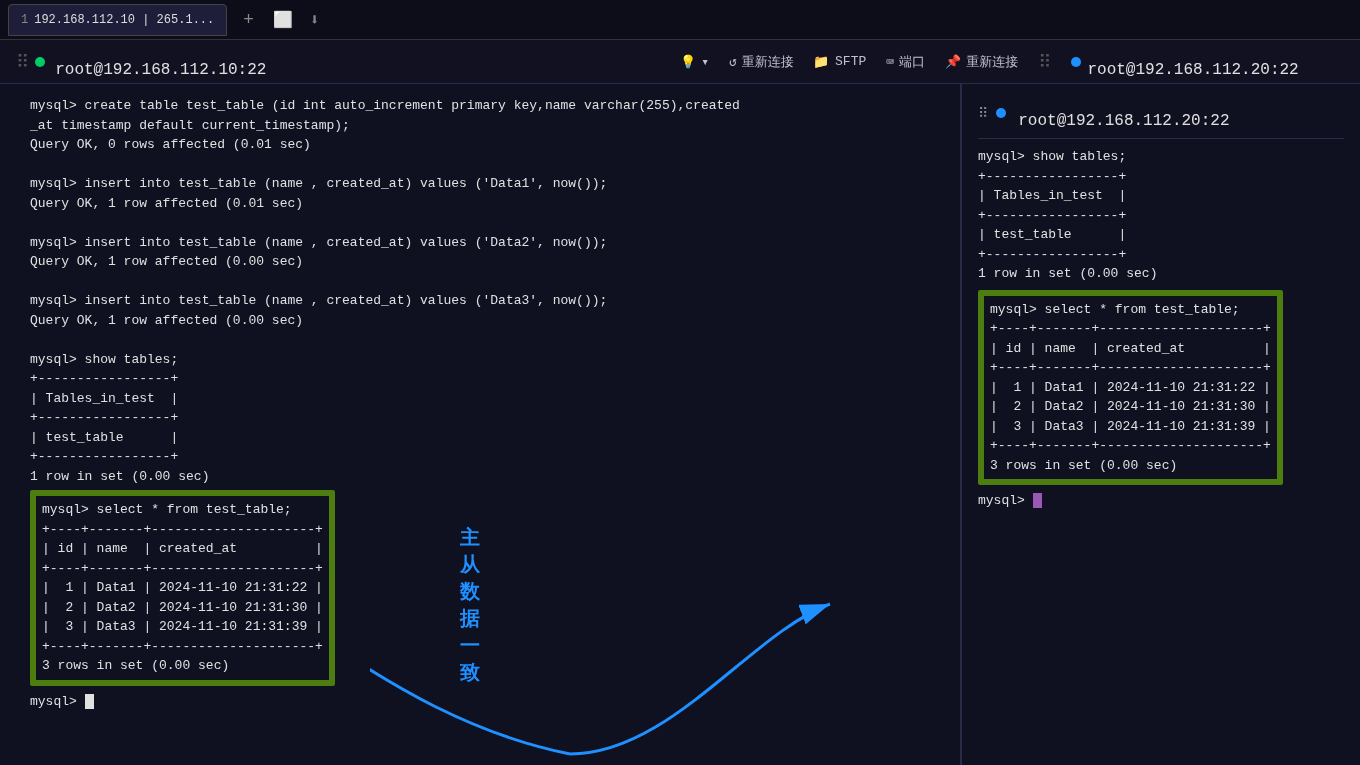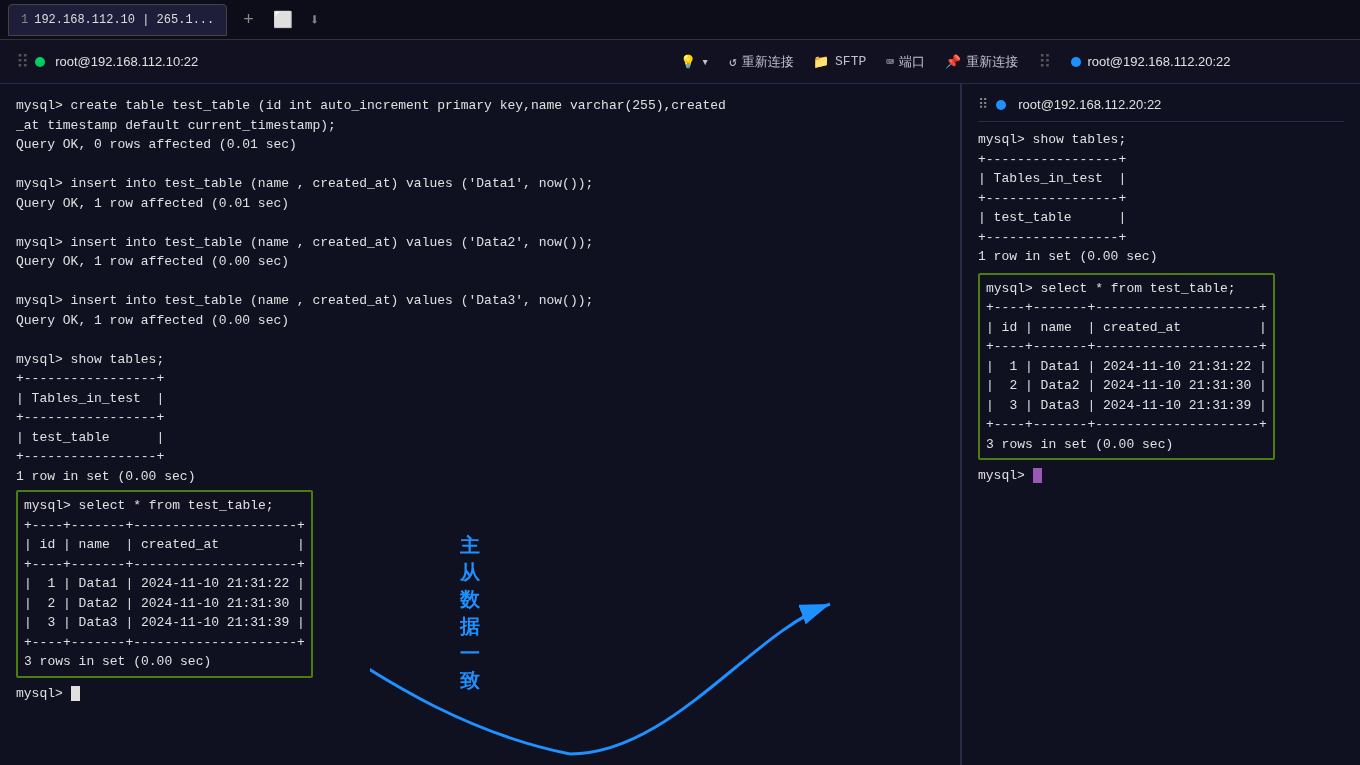--- a/index.html
+++ b/index.html
@@ -73,22 +73,23 @@
     }
     .host-indicator {
       width: 10px;
       height: 10px;
       background: #00cc66;
       border-radius: 50%;
       margin-right: 4px;
     }
     .host-label {
       color: #e0e0e0;
-      font-family: Liberation Sans, sans-serif;
-      font-size: 13px;
+      font-family: Liberation Mono, monospace;
+      font-size: 16px;
+      margin-top: 16px;
     }
     .toolbar-right-section {
       display: flex;
       align-items: center;
       gap: 20px;
     }
     .toolbar-btn {
       display: flex;
       align-items: center;
       gap: 5px;
@@ -107,21 +108,21 @@
     
     .main-content {
       display: flex;
       height: calc(765px - 84px);
     }
 
     
     .left-panel {
       width: 960px;
       background: #0f1020;
-      padding: 12px 16px;
+      padding: 12px 30px;
       overflow: hidden;
       position: relative;
     }
 
     
     .right-panel {
       width: 400px;
       background: #0f1020;
       border-left: 2px solid #2a2a4a;
       padding: 12px 16px;
@@ -139,21 +140,21 @@
 
     pre {
       font-family: 'Courier New', Courier, monospace;
       font-size: 13px;
       color: #e0e0e0;
       line-height: 1.5;
       white-space: pre;
     }
 
     .blue-box {
-      border: 2px solid #4d7c0f;
+      border: 6px solid #4d7c0f;
       border-radius: 2px;
       padding: 4px 6px;
       margin-top: 4px;
       display: inline-block;
     }
 
     .arrow-svg {
       position: absolute;
       pointer-events: none;
     }
@@ -248,21 +249,21 @@
 |  1 | Data1 | 2024-11-10 21:31:22 |
 |  2 | Data2 | 2024-11-10 21:31:30 |
 |  3 | Data3 | 2024-11-10 21:31:39 |
 +----+-------+---------------------+
 3 rows in set (0.00 sec)</pre>
     </div>
     <pre style="margin-top:6px;">mysql&gt; <span style="display:inline-block;width:9px;height:15px;background:#e0e0e0;vertical-align:text-bottom;"></span></pre>
 
     
     <div style="position:absolute; left:430px; top:440px;">
-      <span class="arrow-label" style="position:absolute;left:30px;top:8px;">主从数据一致</span>
+      <span class="arrow-label" style="position:absolute;left:30px;top:0px;">主从数据一致</span>
       <svg class="arrow-svg" width="500" height="250" style="position:absolute;left:-60px;top:30px;">
 
         <defs>
           <marker id="arrowhead" markerWidth="10" markerHeight="7" refX="10" refY="3.5" orient="auto">
             <polygon points="0 0, 10 3.5, 0 7" fill="#1e90ff"></polygon>
           </marker>
         </defs>
 
         <path d="M 200 200 C 300 200, 380 80, 460 50" stroke="#1e90ff" stroke-width="3" fill="none" marker-end="url(#arrowhead)"></path>
 

